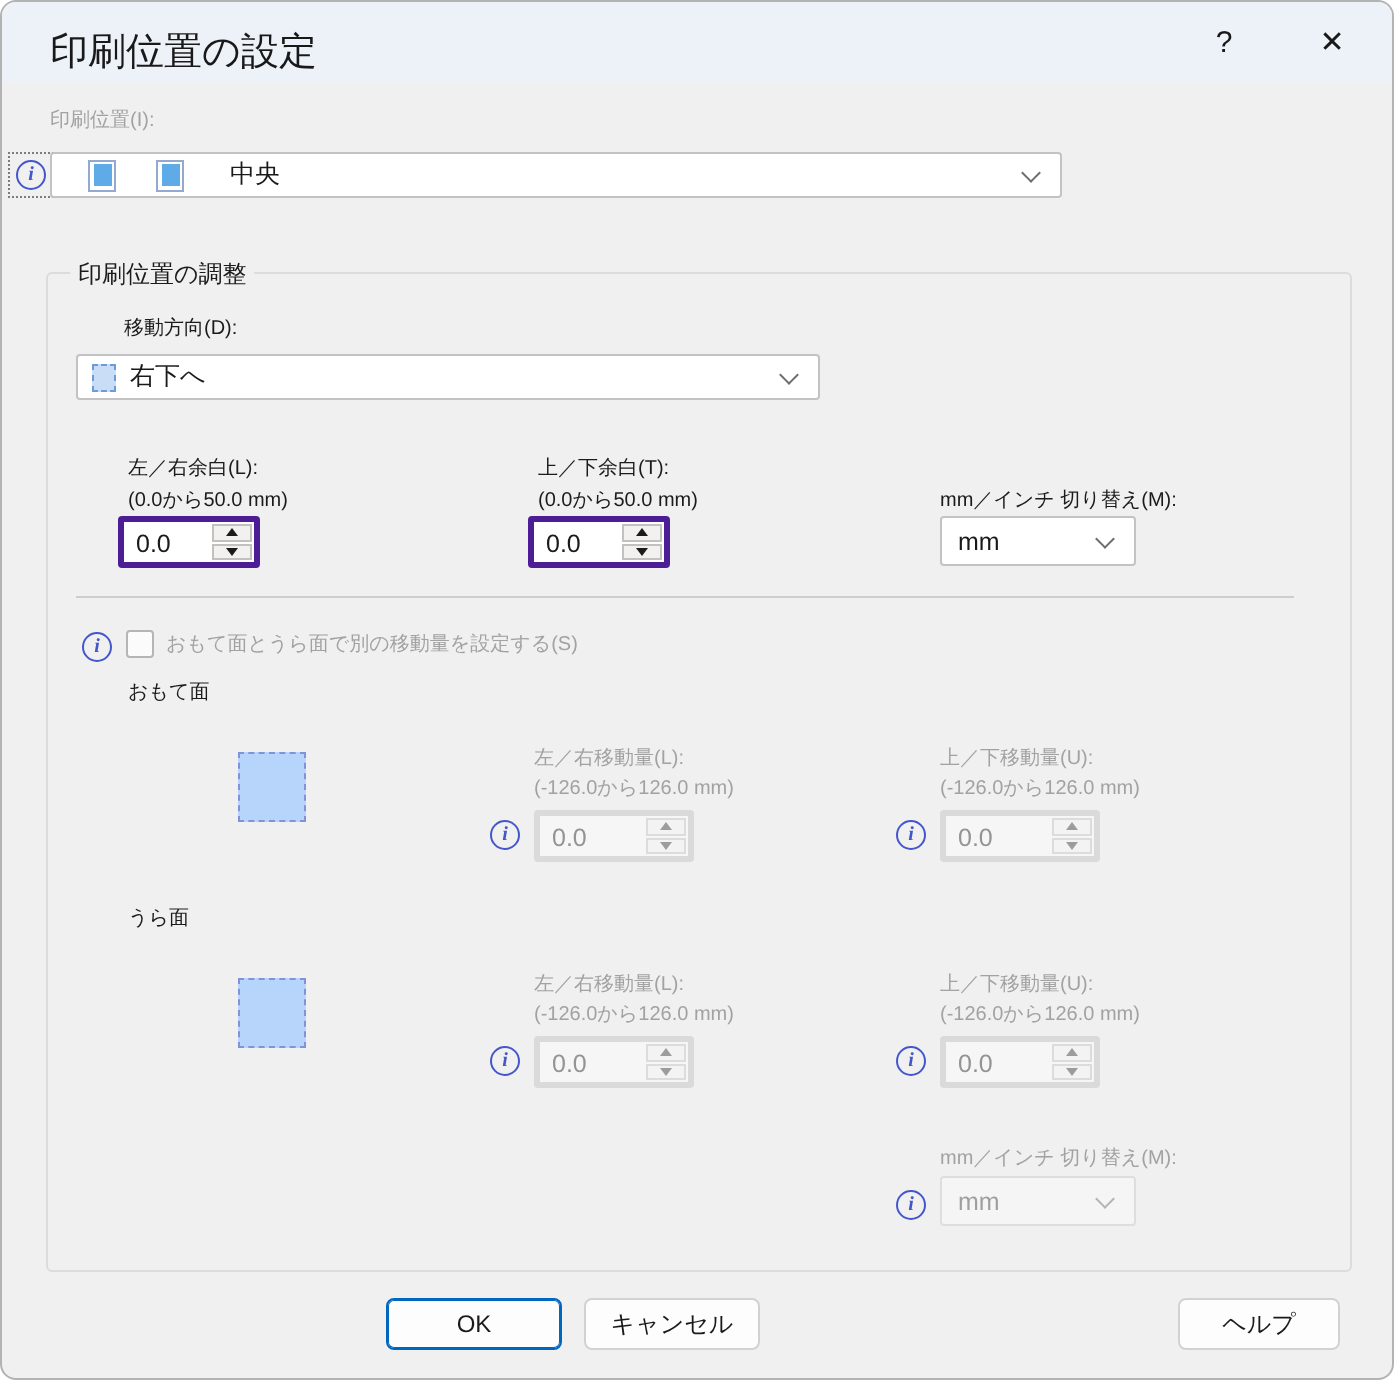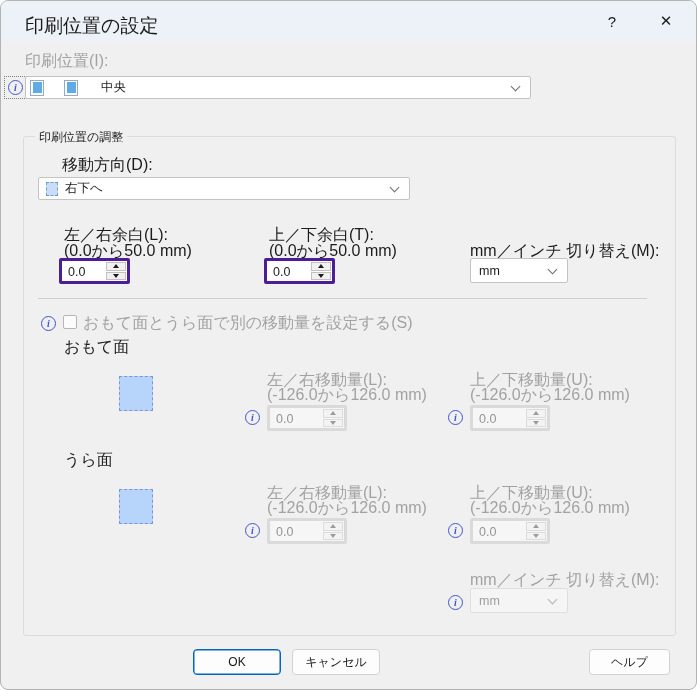--- a/index.html
+++ b/index.html
@@ -8,21 +8,21 @@
     position:relative;width:697px;height:690px;background:#f0f0f0;
     border:1px solid #b3b3b3;border-radius:8px;overflow:hidden;
     font-family:"Liberation Sans","DejaVu Sans",sans-serif;color:#1b1b1b;
   }
   .titlebar{position:absolute;left:0;top:0;right:0;height:40px;background:#edf2f8;}
   .title{position:absolute;left:24px;top:12px;font-size:19px;color:#191919;white-space:nowrap;}
   .tb-btn{position:absolute;top:0;width:44px;height:40px;display:flex;align-items:center;justify-content:center;
           font-size:15px;color:#191919;cursor:default;}
   .tb-help{right:62px;}
   .tb-close{right:8px;}
-  .lbl{position:absolute;font-size:16px;color:#1b1b1b;white-space:nowrap;line-height:14px;}
+  .lbl{position:absolute;font-size:10px;color:#1b1b1b;white-space:nowrap;line-height:14px;}
   .dis{color:#a2a2a2;}
   .combo{position:absolute;background:#ffffff;border:1px solid #c3c3c3;border-radius:2px;
          display:flex;align-items:center;font-size:12.5px;color:#1a1a1a;}
   .combo .chev{position:absolute;right:11px;top:50%;width:7px;height:7px;
         border-right:1.3px solid #6e6e6e;border-bottom:1.3px solid #6e6e6e;
         transform:translateY(-72%) rotate(45deg);}
   .combo.off{background:#f5f5f5;border-color:#dedede;color:#9f9f9f;}
   .combo.off .chev{border-color:#b4b4b4;}
   .page-icon{width:14px;height:16px;border:1px solid #93a9cf;background:#ffffff;
         display:flex;align-items:center;justify-content:center;flex:0 0 auto;}
@@ -69,21 +69,21 @@
     </div>
     <div class="tb-btn tb-close">
       <span>✕</span>
     </div>
   </div>
 
   <div class="lbl dis" style="left:24px;top:53px;">印刷位置(I):</div>
   <div class="info-wrap">
     <span class="info-icon">i</span>
   </div>
-  <div class="combo" style="left:24px;top:75px;width:506px;height:23px;padding-left:4px;gap:20px;">
+  <div class="combo" style="left:24px;top:75px;width:506px;height:23px;padding-left:18px;gap:20px;">
     <span class="page-icon">
         <span class="page-icon-fill"></span>
       </span>
     <span class="page-icon">
         <span class="page-icon-fill"></span>
       </span>
     <span style="margin-left:3px;">中央</span>
     <span class="chev"></span>
   </div>
 

